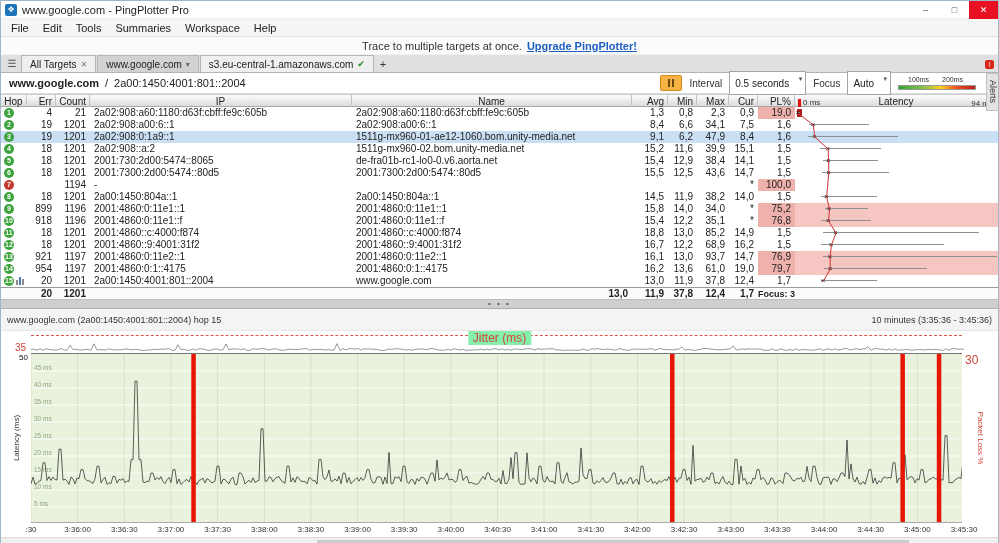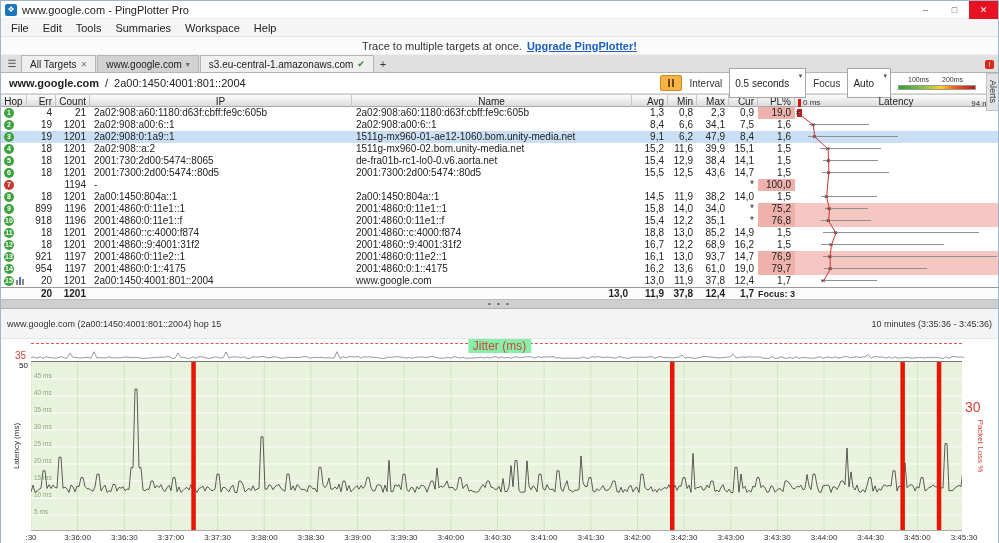--- a/index.html
+++ b/index.html
@@ -36,21 +36,21 @@
   
   .alerts-side { position: absolute; right: 0; top: 72px; width: 12px; height: 38px; background: #e3e3e3; border: 1px solid #c2c2c2; border-right: none; writing-mode: vertical-rl; font-size: 9px; color: #333; text-align: center; z-index: 30; }
 
   
   .targetbar { height: 21px; background: #fff; border-bottom: 1px solid #dcdcdc; display: flex; align-items: center; padding: 0 8px; gap: 6px; font-size: 11px; flex: 0 0 auto; }
   .host { font-weight: bold; }
   .tb-right { margin-left: auto; display: flex; align-items: center; gap: 7px; padding-right: 14px; }
   .pausebtn { width: 22px; height: 16px; background: #f8b345; border: 1px solid #cf8a1f; border-radius: 2px; display: flex; align-items: center; justify-content: center; gap: 2px; }
   .pausebtn i { display:block; width: 2px; height: 8px; background: #6b4a10; }
   .ctl-label { font-size: 10px; color: #333; }
-  .combo { position: relative; height: 30px; border: 1px solid #a5a5a5; background: #fff; font-size: 10px; display: flex; align-items: center; padding: 0 16px 0 5px; white-space: nowrap; }
+  .combo { position: relative; height: 24px; border: 1px solid #a5a5a5; background: #fff; font-size: 10px; display: flex; align-items: center; padding: 0 16px 0 5px; white-space: nowrap; }
   .combo .arr { position: absolute; right: 3px; top: 3px; font-size: 7px; color: #555; }
   .legend { width: 78px; }
   .legend .labs { position: relative; height: 9px; font-size: 7px; color: #333; }
   .legend .labs .l100 { position: absolute; left: 10px; top: 0; }
   .legend .labs .l200 { position: absolute; left: 44px; top: 0; }
   .legend .bar { height: 5px; border: 1px solid #999;
      background: linear-gradient(to right, #2fa433 0%, #8bc34a 33%, #ffd21f 55%, #f4511e 75%, #b71c1c 100%); }
 
   
   .cols { display: grid; grid-template-columns: 26px 29px 34px 262px 280px 36px 29px 32px 29px 37px 1fr; align-items: center; }
@@ -82,36 +82,36 @@
   .tfoot { height: 12px; font-size: 10px; line-height: 12px; font-weight: bold; border-top: 1px solid #9a9a9a; background: #fcfcfc; flex: 0 0 auto; }
   .tfoot .fc { overflow: hidden; white-space: nowrap; }
   .tfoot .num { text-align: right; padding-right: 4px; }
   .tfoot .rt-label { text-align: right; padding-right: 6px; }
   .tfoot .focus { font-size: 9px; text-align: right; padding-right: 8px; }
 
   
   .splitter { height: 10px; background: #cfcfcf; border-top: 1px solid #bdbdbd; border-bottom: 1px solid #b0b0b0; text-align: center; font-size: 8px; line-height: 8px; color: #555; letter-spacing: 2px; cursor: row-resize; flex: 0 0 auto; }
 
   
-  .tl-header { height: 30px; background: #f4f4f4; border-bottom: 1px solid #e6e6e6; display: flex; justify-content: space-between; align-items: center; padding: 0 6px; font-size: 9px; color: #333; flex: 0 0 auto; }
+  .tl-header { height: 22px; background: #f4f4f4; border-bottom: 1px solid #e6e6e6; display: flex; justify-content: space-between; align-items: center; padding: 0 6px; font-size: 9px; color: #333; flex: 0 0 auto; }
   .jitterstrip { height: 22px; position: relative; background: #fff; flex: 0 0 auto; }
   .jit-line { position: absolute; left: 30px; right: 36px; top: 4px; border-top: 1px dashed #e05548; }
   .jit-label { position: absolute; top: 0; left: 50%; transform: translateX(-50%); background: #86efac; padding: 0 5px; color: #d24437; font-size: 12px; z-index: 2; }
   .jit-max { position: absolute; left: 14px; bottom: 0; color: #d24437; font-size: 10px; }
   .jit-svg { position: absolute; left: 30px; bottom: 0; }
 
   .graphrow { height: 170px; display: flex; position: relative; flex: 0 0 auto; }
   .gutter { position: relative; height: 170px; }
   .gutter.gl { width: 30px; }
   .gutter.gr { width: 36px; }
   .vlabel { position: absolute; top: 50%; left: 50%; white-space: nowrap; font-size: 8px; color: #333; }
   .gl .vlabel { transform: translate(-50%, -50%) rotate(-90deg); }
   .gr .vlabel { transform: translate(-50%, -50%) rotate(90deg); color: #d24437; }
   .axmax-l { position: absolute; top: 0px; right: 3px; font-size: 8px; color: #111; padding-left: 32px; }
-  .axmax-r { position: absolute; top: 0px; left: 3px; font-size: 14px; color: #d24437; margin-top: 38px; }
+  .axmax-r { position: absolute; top: 0px; left: 3px; font-size: 12px; color: #d24437; }
   .graphsvg { display: block; border-top: 1px solid #777; border-bottom: 1px solid #aaa; }
 
   .xlabels { height: 14px; position: relative; background: #fff; font-size: 8px; color: #333; flex: 0 0 auto; }
   .xlabels span { position: absolute; top: 2px; transform: translateX(-50%); white-space: nowrap; }
 
   
   .hscroll { height: 16px; background: #f0f0f0; border-top: 1px solid #dadada; position: relative; flex: 0 0 auto; }
   .sb-arrow { position: absolute; top: 0; width: 16px; height: 100%; display: flex; align-items: center; justify-content: center; font-size: 7px; color: #707070; }
   .sb-arrow.left { left: 0; } .sb-arrow.right { right: 0; }
   .sb-thumb { position: absolute; left: 316px; width: 592px; top: 2px; bottom: 2px; background: #cdcdcd; }

